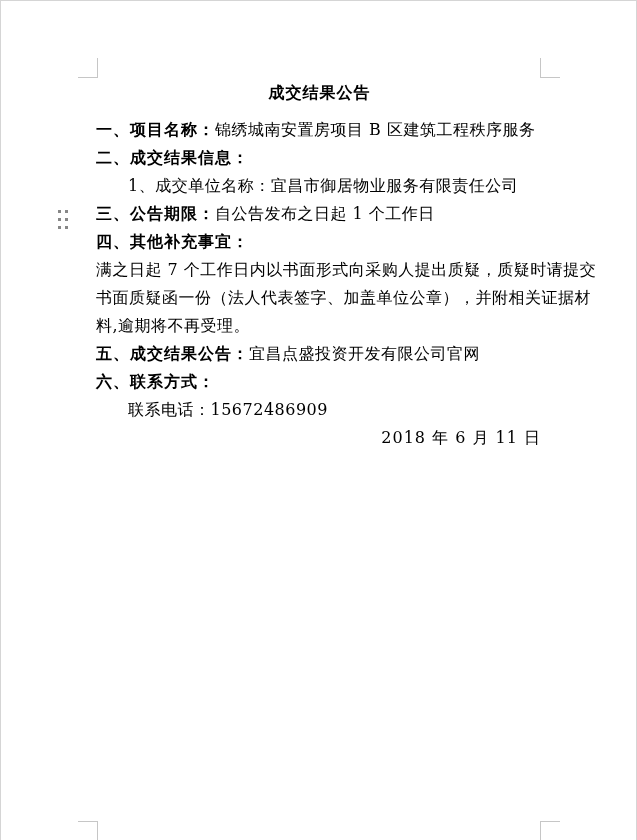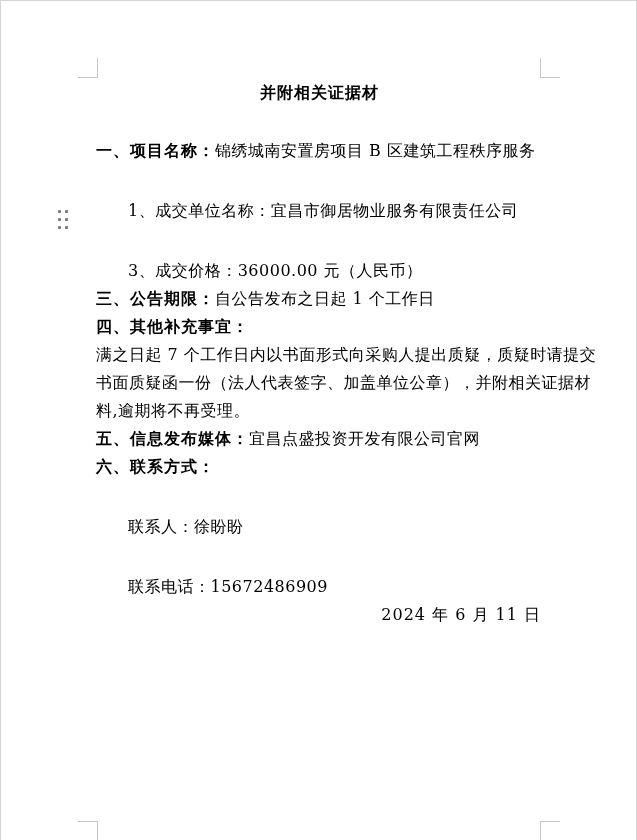--- a/index.html
+++ b/index.html
@@ -37,30 +37,30 @@
   
   .title {
     position: absolute; left: 0; top: 78px; width: 637px;
     margin: 0;
     text-align: center;
     font-size: 16px; line-height: 28px; font-weight: 700;
     letter-spacing: 1px;
   }
   
   .content {
-    position: absolute; left: 95px; top: 136px; width: 445px;
+    position: absolute; left: 95px; top: 115px; width: 445px;
     cursor: text;
   }
   .doc-line {
     font-size: 16px;
     line-height: 28px;
     white-space: pre;
     letter-spacing: 0.5px;
   }
-  .doc-line.indent { padding-left: 32px; margin-top: 32px; }
+  .doc-line.indent { padding-left: 32px; }
   .doc-line.right { text-align: right; letter-spacing: 1px; }
   .doc-line b { font-weight: 700; letter-spacing: 1px; }
   .caret {
     display: inline-block;
     width: 2px; height: 19px;
     background: #000000;
     margin-bottom: -4px;
   }
 </style>
 </head>
@@ -75,31 +75,30 @@
 
   <div class="drag-handle">
     <i></i>
       <i></i>
       <i></i>
       <i></i>
       <i></i>
       <i></i>
   </div>
 
-  <h1 class="title">并附相关证据材</h1>
+  <h1 class="title">成交结果公告</h1>
 
   <div class="content" id="content">
       <div class="doc-line"><b>一、项目名称：</b>锦绣城南安置房项目 B 区建筑工程秩序服务</div>
+      <div class="doc-line"><b>二、成交结果信息：</b></div>
       <div class="doc-line indent">1、成交单位名称：宜昌市御居物业服务有限责任公司</div>
-      <div class="doc-line indent">3、成交价格：36000.00 元（人民币）</div>
       <div class="doc-line"><b>三、公告期限：</b>自公告发布之日起 1 个工作日</div>
       <div class="doc-line"><b>四、其他补充事宜：</b></div>
       <div class="doc-line">满之日起 7 个工作日内以书面形式向采购人提出质疑，质疑时请提交</div>
       <div class="doc-line">书面质疑函一份（法人代表签字、加盖单位公章），并附相关证据材</div>
       <div class="doc-line">料,逾期将不再受理。</div>
-      <div class="doc-line"><b>五、信息发布媒体：</b>宜昌点盛投资开发有限公司官网</div>
+      <div class="doc-line"><b>五、成交结果公告：</b>宜昌点盛投资开发有限公司官网</div>
       <div class="doc-line"><b>六、联系方式：</b></div>
-      <div class="doc-line indent">联系人：徐盼盼</div>
       <div class="doc-line indent">联系电话：15672486909</div>
-      <div class="doc-line right">2024 年 6 月 11 日</div>
+      <div class="doc-line right">2018 年 6 月 11 日</div>
     </div>
 
 </div>
 
 </body></html>

